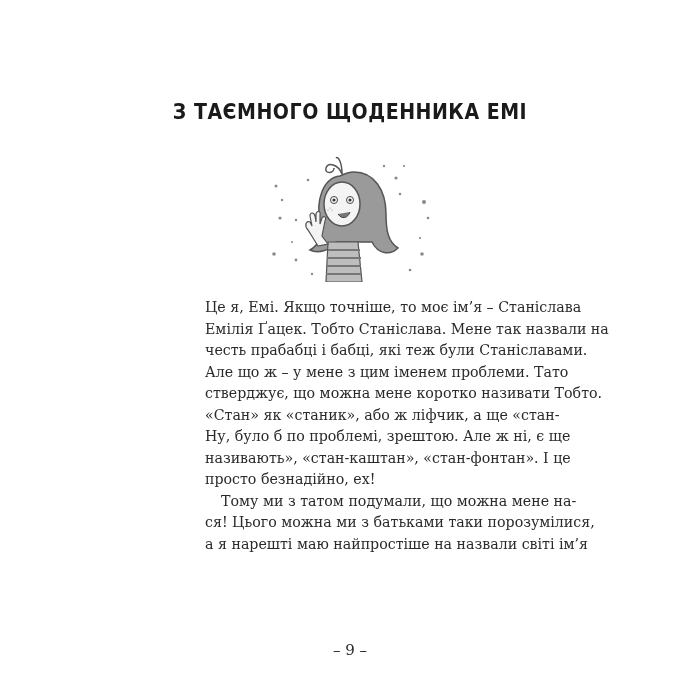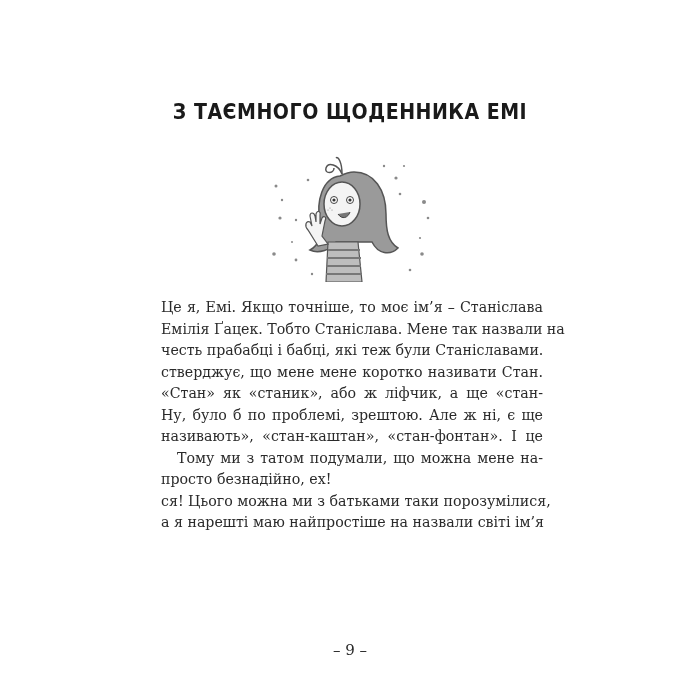--- a/index.html
+++ b/index.html
@@ -47,20 +47,21 @@
       font-family: "DejaVu Serif", serif;
       font-size: 14.2px;
       line-height: 21.5px;
       color: #2a2a2a;
     }
     .line {
       display: block;
       white-space: nowrap;
       text-align: justify;
       text-align-last: justify;
+      margin-left: 44px;
     }
     .line.last {
       text-align-last: left;
     }
     .line.indent {
       padding-left: 16px;
     }
     .page-number {
       position: absolute;
       top: 641px;
@@ -130,25 +131,26 @@
         <line x1="64" y1="132" x2="100" y2="132"></line>
       </g>
 
     <path d="M56 104 L46 88 C42 84 44 78 48 80 L50 84 L48 74 C48 70 52 70 53 74 L54 80 L54 72 C55 68 59 69 58 73 L58 82 L60 76 C62 73 65 75 63 79 L60 94 L66 102 Z" fill="#f4f4f4" stroke="#555" stroke-width="1.2"></path>
   </svg>
 
   <div class="body-text">
     <span class="line">Це я, Емі. Якщо точніше, то моє ім’я – Станіслава</span>
     <span class="line">Емілія Ґацек. Тобто Станіслава. Мене так назвали на</span>
     <span class="line">честь прабабці і бабці, які теж були Станіславами.</span>
-    <span class="line">стверджує, що мене мене коротко називати Стан.</span>
+    <span class="line">Але що ж – у мене з цим іменем проблеми. Тато</span>
+    <span class="line">стверджує, що можна мене коротко називати Тобто.</span>
     <span class="line">«Стан» як «станик», або ж ліфчик, а ще «стан-</span>
     <span class="line">Ну, було б по проблемі, зрештою. Але ж ні, є ще</span>
     <span class="line">називають», «стан-каштан», «стан-фонтан». І це</span>
+    <span class="line last">просто безнадійно, ех!</span>
     <span class="line indent">Тому ми з татом подумали, що можна мене на-</span>
-    <span class="line last">просто безнадійно, ех!</span>
     <span class="line">ся! Цього можна ми з батьками таки порозумілися,</span>
     <span class="line">а я нарешті маю найпростіше на назвали світі ім’я</span>
   </div>
 
   <div class="page-number">– 9 –</div>
 
 </div>
 
 </body></html>

